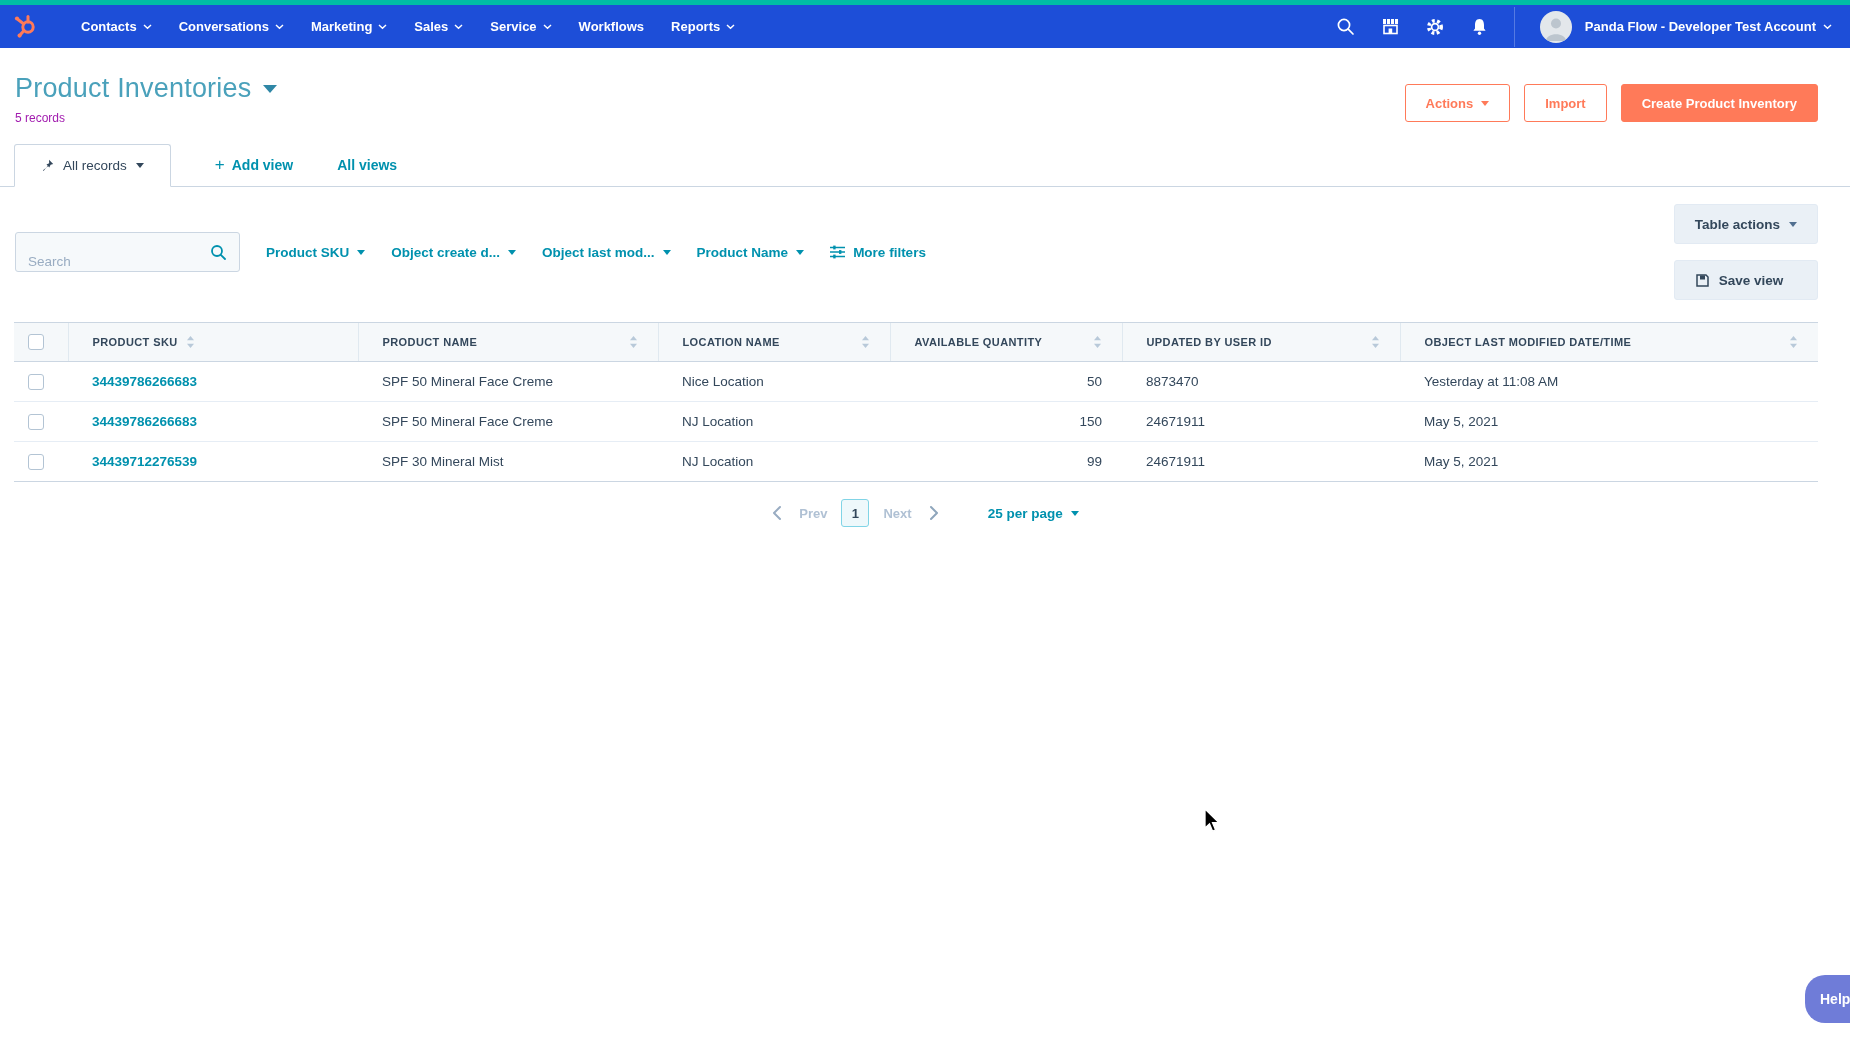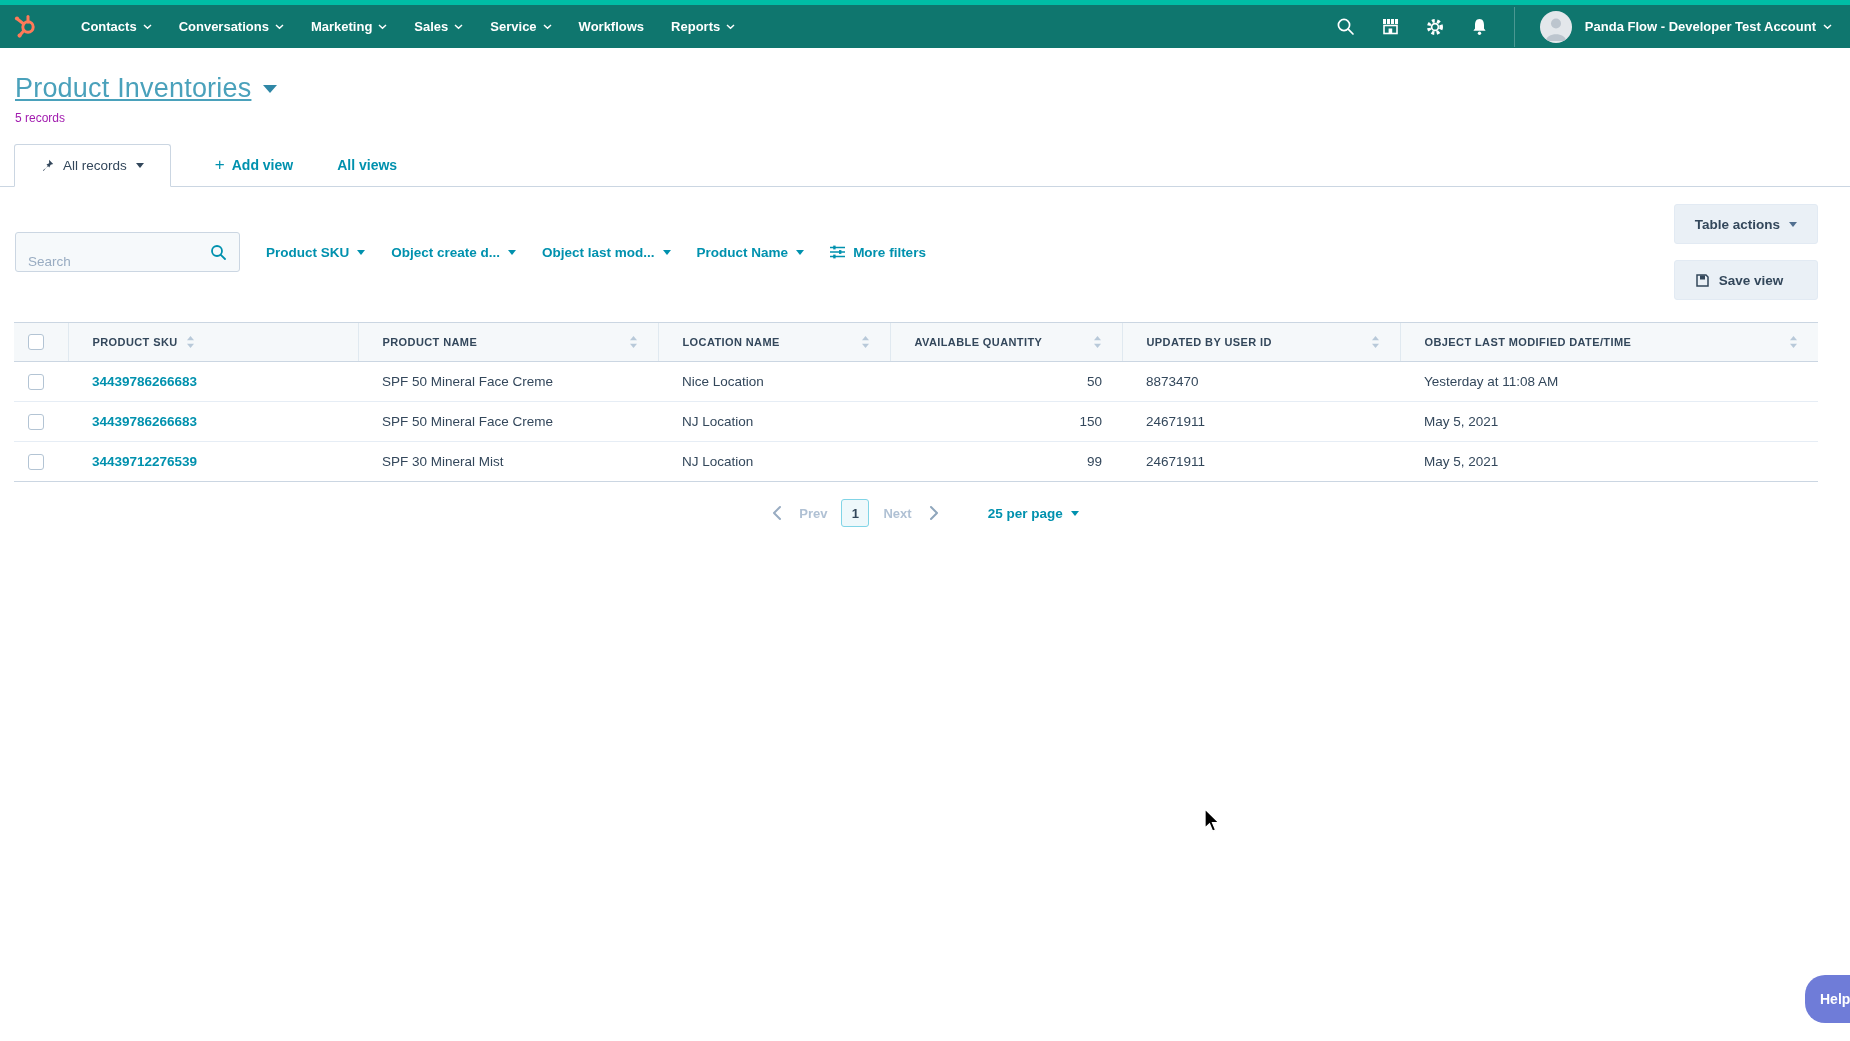--- a/index.html
+++ b/index.html
@@ -3,33 +3,33 @@
 <meta charset="utf-8">
 <style>
   * { margin:0; padding:0; box-sizing:border-box; }
   html,body { width:1850px; height:1041px; overflow:hidden; }
   body {
     font-family:"Liberation Sans", sans-serif;
     color:#33475b; background:#ffffff; position:relative;
   }
   
   .topbar { height:5px; background:#00bda5; }
-  .nav { height:43px; background:#0f766e; display:flex; align-items:center; padding:0 18px 0 12px; }
+  .nav { height:43px; background:#1d4ed8; display:flex; align-items:center; padding:0 18px 0 12px; }
   .nav-left { display:flex; align-items:center; gap:27px; flex:1; }
   .logo { display:flex; align-items:center; margin-right:14px; cursor:pointer; }
   .nav-item { color:#ffffff; font-size:13px; font-weight:bold; display:flex; align-items:center; gap:6px; cursor:pointer; white-space:nowrap; }
   .nav-right { display:flex; align-items:center; gap:25px; }
   .nav-icon { display:flex; align-items:center; cursor:pointer; }
   .nav-divider { width:1px; height:40px; background:rgba(255,255,255,.25); }
   .avatar { width:32px; height:32px; border-radius:50%; background:#e3e7eb; overflow:hidden; display:flex; align-items:flex-end; justify-content:center; }
   .account { color:#fff; font-size:13px; font-weight:bold; display:flex; align-items:center; gap:7px; cursor:pointer; margin-left:-12px; }
   
   .page-header { display:flex; justify-content:space-between; padding:25px 32px 0 15px; }
   .page-title-row { display:flex; align-items:center; gap:12px; }
-  .page-title { font-size:27px; font-weight:normal; color:#4aa1bb; letter-spacing:.2px;text-decoration:underline; }
+  .page-title { font-size:27px; font-weight:normal; color:#4aa1bb; letter-spacing:.2px; }
   .title-caret { width:0; height:0; border-left:7px solid transparent; border-right:7px solid transparent; border-top:8px solid #2f87a6; cursor:pointer; }
   .record-count { font-size:12px; color:#a21caf; margin-top:7px; }
   .header-buttons { display:flex; gap:14px; margin-top:11px; }
   .btn { height:38px; border-radius:3px; font-size:13px; font-weight:bold; padding:0 20px; display:flex; align-items:center; gap:8px; cursor:pointer; font-family:inherit; }
   .btn-outline { background:#fff; border:1px solid #ff7a59; color:#ff7a59; }
   .btn-primary { background:#ff7a59; border:1px solid #ff7a59; color:#fff; }
   .caret-sm { display:inline-block; width:0; height:0; border-left:4px solid transparent; border-right:4px solid transparent; border-top:5px solid currentColor; }
   
   .tabs-row { margin-top:18px; padding:0 32px 0 14px; border-bottom:1px solid #cbd6e2; display:flex; align-items:flex-end; height:44px; }
   .tab-active { height:43px; background:#fff; border:1px solid #cbd6e2; border-bottom:1px solid #fff; margin-bottom:-1px; border-radius:3px 3px 0 0; padding:0 26px; display:flex; align-items:center; gap:9px; font-size:13.5px; font-weight:normal; cursor:pointer; }
@@ -170,20 +170,32 @@
   </div>
 </nav>
 
 <header class="page-header">
   <div>
     <div class="page-title-row">
       <h1 class="page-title">Product Inventories</h1>
       <span class="title-caret"></span>
     </div>
     <div class="record-count">5 records</div>
+  </div>
+  <div class="header-buttons">
+    <button class="btn btn-outline">
+      <span>Actions</span>
+      <span class="caret-sm"></span>
+    </button>
+    <button class="btn btn-outline">
+      <span>Import</span>
+    </button>
+    <button class="btn btn-primary">
+      <span>Create Product Inventory</span>
+    </button>
   </div>
 </header>
 
 <div class="tabs-row">
   <div class="tab-active">
     <svg width="13" height="13" viewBox="0 0 13 13">
       <path d="M8 0.8 L12.2 5 L9.6 5.7 L8.3 8.4 L6.7 6.8 L2.6 11.9 L2 11.3 L7.1 7.2 L5.5 5.6 L8.2 4.3 Z" fill="#33475b"></path>
     </svg>
     <span>All records</span>
     <span class="caret-sm" style="color:#33475b;"></span>

